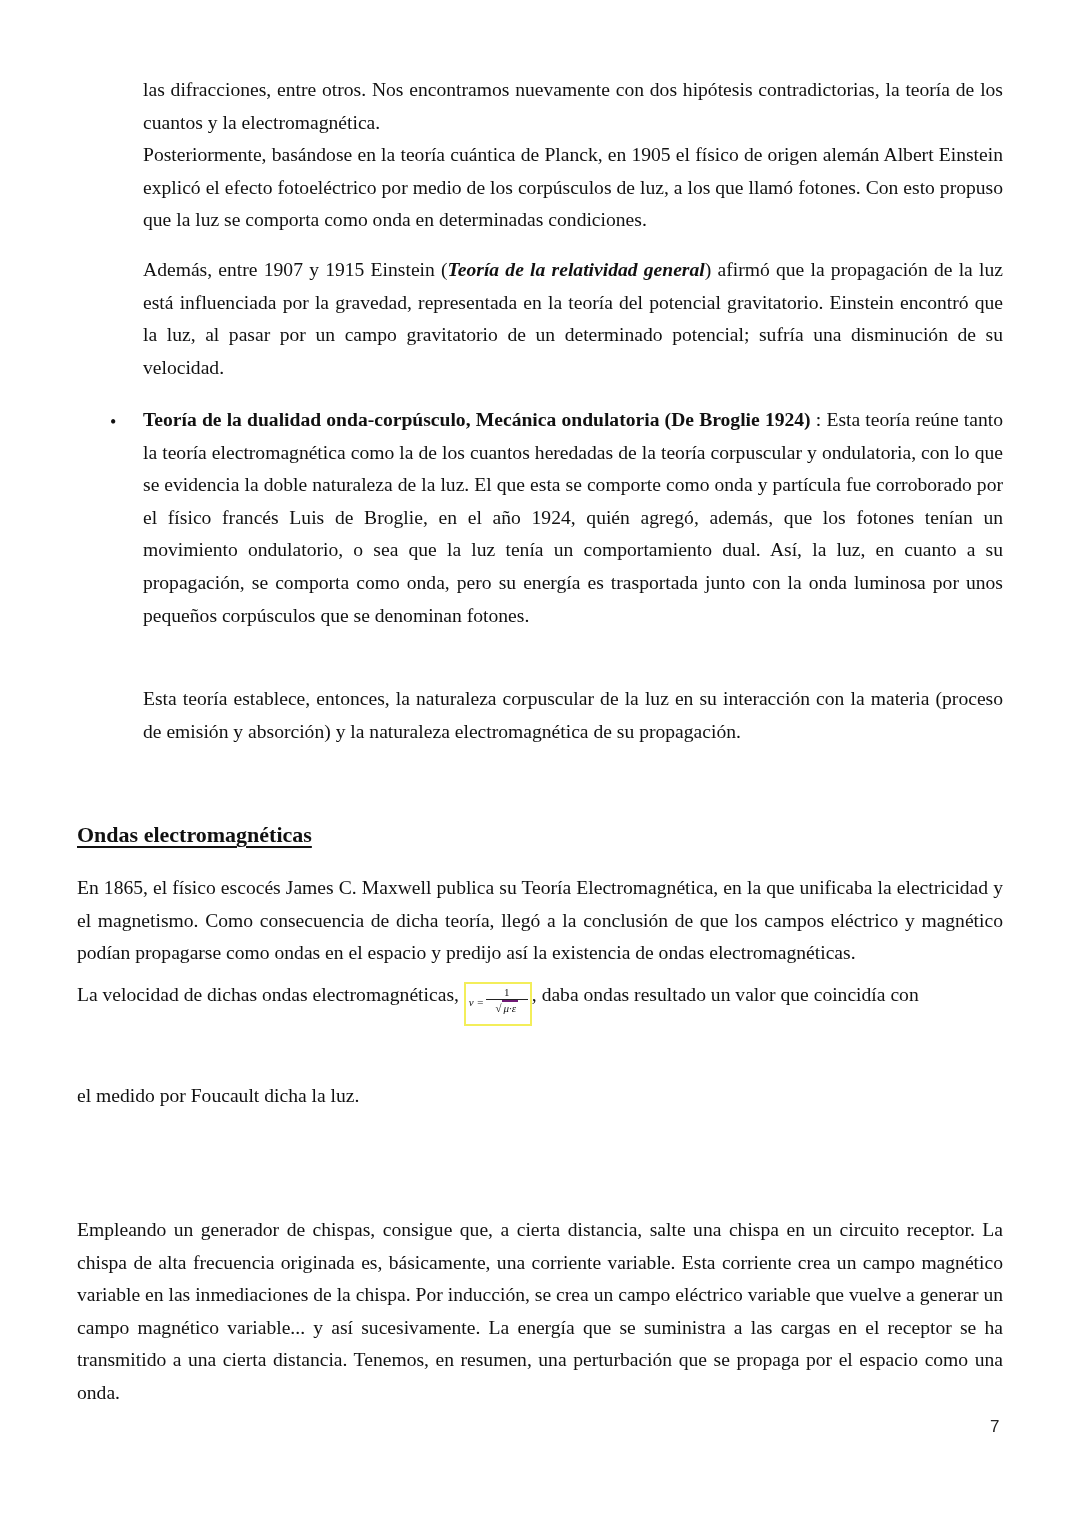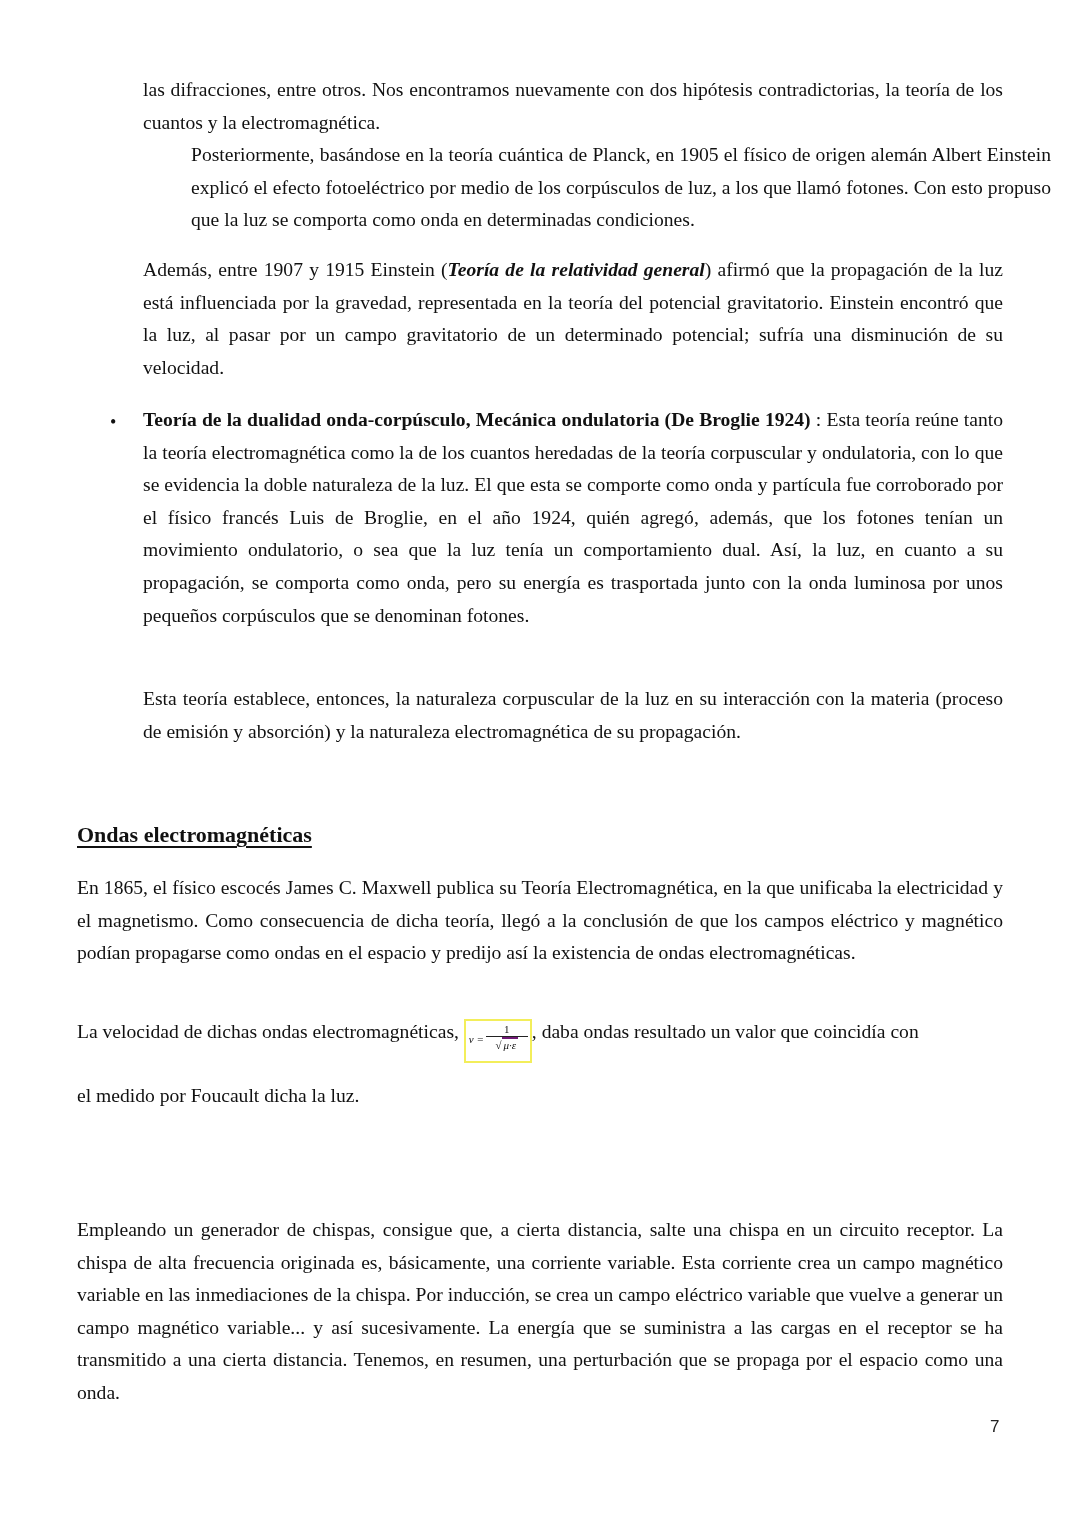--- a/index.html
+++ b/index.html
@@ -109,39 +109,39 @@
       color: #222;
     }
   </style>
 </head>
 <body>
 
 <div class="page">
 
   <p class="p indent" style="top:74px;">las difracciones, entre otros. Nos encontramos nuevamente con dos hipótesis contradictorias, la teoría de los cuantos y la electromagnética.</p>
 
-  <p class="p indent" style="top:139px;margin-left:48px;">Posteriormente, basándose en la teoría  cuántica de Planck, en 1905 el físico de origen alemán Albert Einstein explicó el efecto fotoeléctrico por medio de los corpúsculos de luz, a los que llamó fotones. Con esto propuso que la luz se comporta como onda en determinadas condiciones.</p>
+  <p class="p indent" style="top:139px;">Posteriormente, basándose en la teoría  cuántica de Planck, en 1905 el físico de origen alemán Albert Einstein explicó el efecto fotoeléctrico por medio de los corpúsculos de luz, a los que llamó fotones. Con esto propuso que la luz se comporta como onda en determinadas condiciones.</p>
 
   <p class="p indent" style="top:254px;">
     <span>Además, entre 1907 y 1915 Einstein  (</span><span class="bolditalic">Teoría de la relatividad general</span><span>) afirmó que la propagación de la luz está influenciada por la gravedad, representada en la teoría del potencial gravitatorio. Einstein encontró que la luz, al pasar por un campo gravitatorio de un determinado potencial; sufría una disminución de su velocidad.</span>
   </p>
 
   <span class="bullet">•</span>
 
   <p class="p indent" style="top:404px;">
     <span class="bold">Teoría de la dualidad onda-corpúsculo, Mecánica ondulatoria (De Broglie 1924)</span><span> : Esta teoría reúne tanto la teoría electromagnética como la de los cuantos heredadas de la teoría corpuscular y ondulatoria, con lo que se evidencia la doble naturaleza de la luz. El que esta se comporte como onda y partícula fue corroborado por el físico francés Luis de Broglie, en el año 1924, quién agregó, además, que los fotones tenían un movimiento ondulatorio, o sea que la luz tenía un comportamiento dual. Así, la luz, en cuanto a su propagación, se comporta como onda, pero su energía es trasportada junto con la onda luminosa por unos pequeños corpúsculos que se denominan fotones.</span>
   </p>
 
   <p class="p indent" style="top:683px;">Esta teoría establece, entonces, la naturaleza corpuscular de la luz en su interacción con la materia (proceso de emisión y absorción) y la naturaleza electromagnética de su propagación.</p>
 
   <h2 class="heading">Ondas electromagnéticas</h2>
 
   <p class="p full" style="top:872px;">En 1865, el físico escocés James C. Maxwell publica su Teoría Electromagnética, en la que unificaba la electricidad y el magnetismo. Como consecuencia de dicha teoría, llegó a la conclusión de que los campos eléctrico y magnético podían propagarse como ondas en el espacio y predijo así la existencia de ondas electromagnéticas.</p>
 
-  <p class="p full" style="top:1016px; text-align:left; white-space:nowrap;">
+  <p class="p full" style="top:979px; text-align:left; white-space:nowrap;">
     <span>La velocidad de dichas ondas electromagnéticas, </span><span class="formula-box">
       <span class="formula-v">v =</span>
       <span class="formula-frac">
         <span class="formula-num">1</span>
         <span class="formula-den"><span>√</span><span class="sqrt-bar">μ·ε</span></span>
       </span>
     </span><span>, daba ondas resultado un valor que coincidía con</span>
   </p>
 
   <p class="p full" style="top:1080px;">el medido por Foucault dicha la luz.</p>

